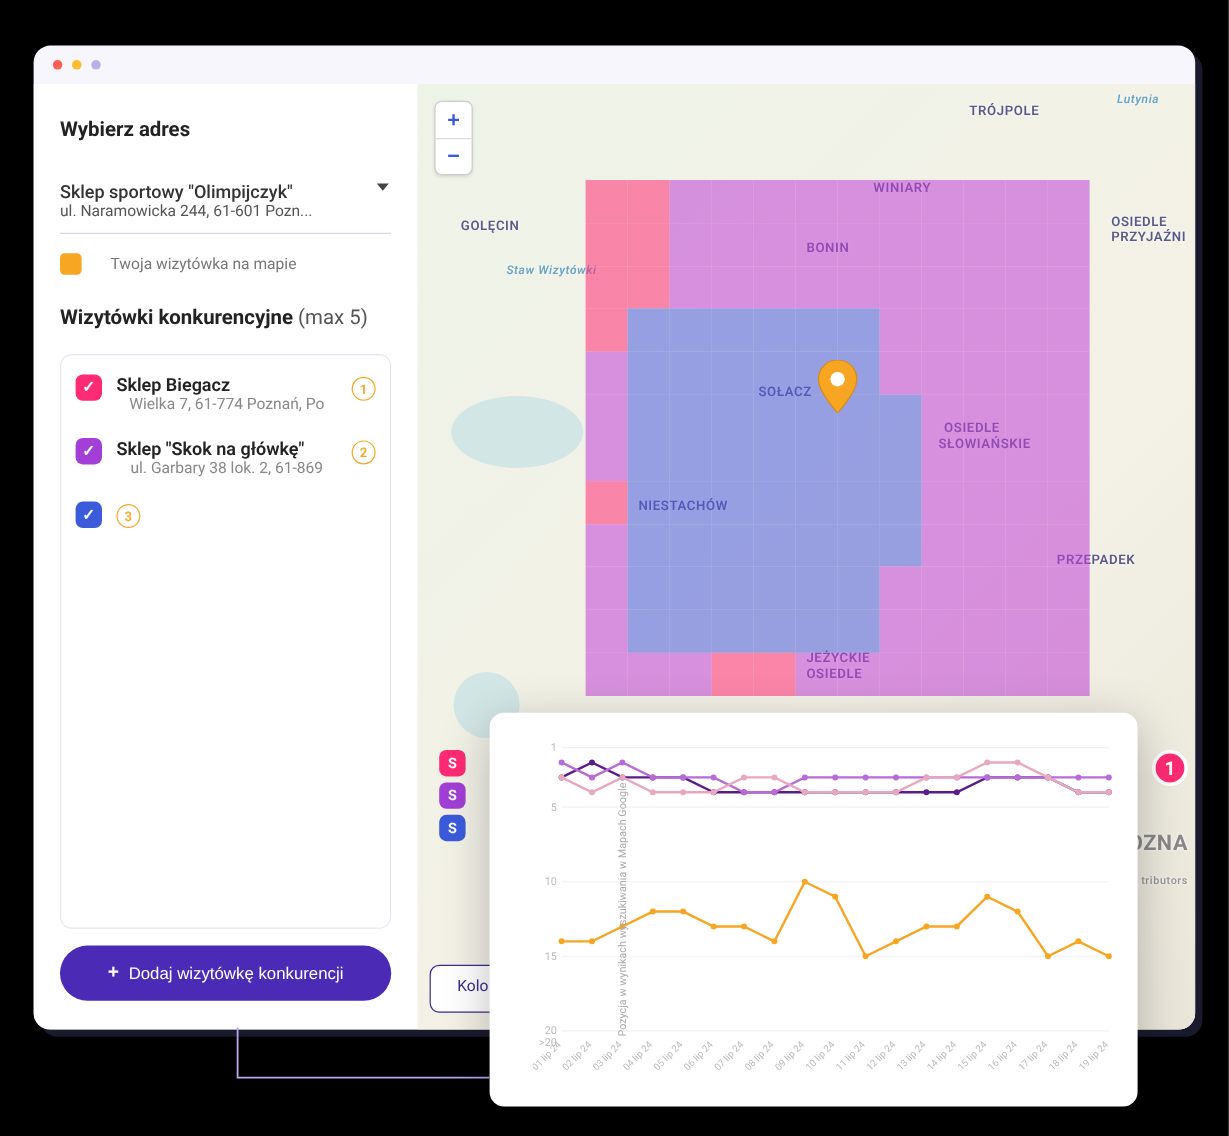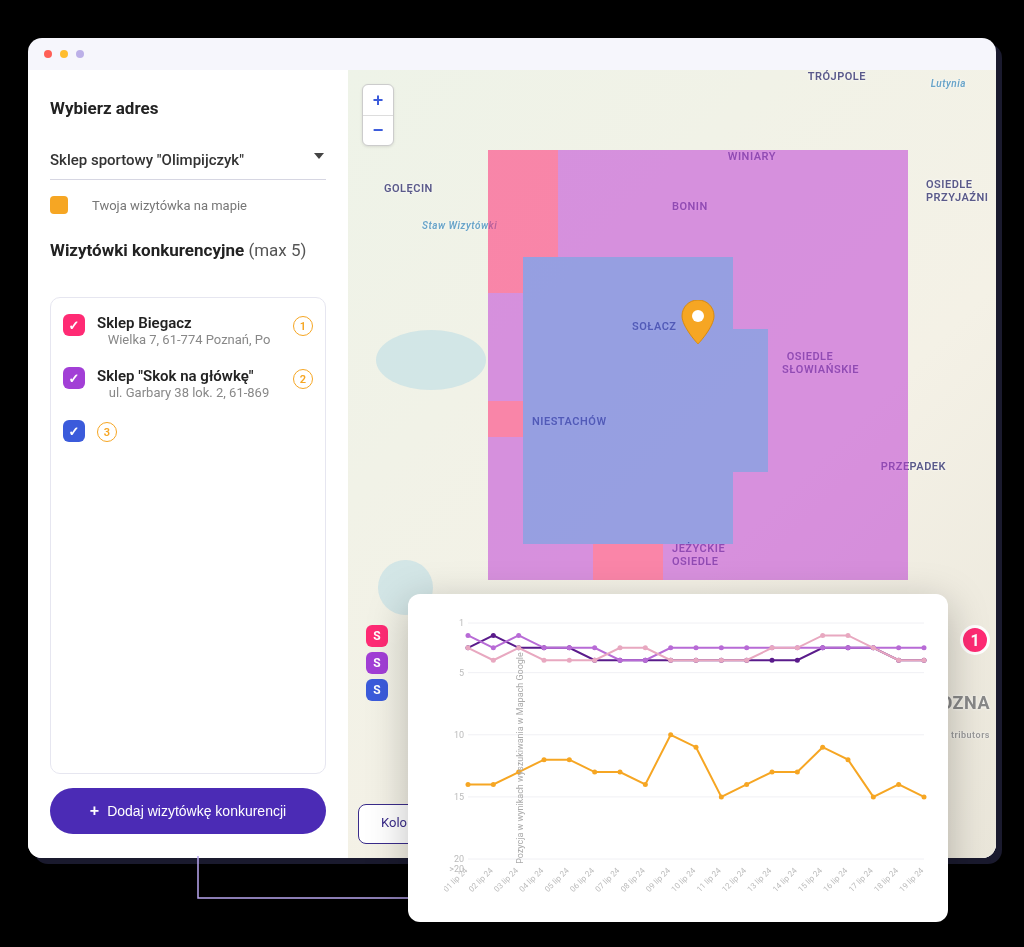--- a/index.html
+++ b/index.html
@@ -61,21 +61,21 @@
     border-left: 5px solid transparent;
     border-right: 5px solid transparent;
     border-top: 6px solid #444;
   }
   .legend-own {
     display: flex; align-items: center; gap: 24px;
     font-size: 13px; color: #777; margin-bottom: 26px;
   }
   .sq { width: 18px; height: 18px; border-radius: 4px; }
   .sq.orange { background: #f6a623; }
-  .h-comp { font-size: 17px; font-weight: 700; color: #222; margin-bottom: 19px; }
+  .h-comp { font-size: 17px; font-weight: 700; color: #222; margin-bottom: 2px; }
   .h-comp .light { font-weight: 400; color: #555; }
   .comp-list {
     border: 1px solid #e6e6f0;
     border-radius: 10px;
     padding: 16px 12px;
     margin-top: 18px;
     flex: 1;
     display: flex; flex-direction: column; gap: 20px;
   }
   .comp-item { display: flex; align-items: flex-start; gap: 12px; position: relative; }
@@ -207,20 +207,21 @@
     <div class="dot red"></div>
     <div class="dot yellow"></div>
     <div class="dot green"></div>
   </div>
   <div class="content">
 
     <div class="sidebar">
       <div class="h-select">Wybierz adres</div>
       <div class="select-box">
         <div class="select-line1">Sklep sportowy "Olimpijczyk"</div>
+        <div class="select-line2">ul. Naramowicka 244, 61-601 Pozn...</div>
         <div class="chev"></div>
       </div>
       <div class="legend-own">
         <div class="sq orange"></div>
         <span>Twoja wizytówka na mapie</span>
       </div>
 
       <div class="h-comp">
         <span>Wizytówki konkurencyjne</span>
         <span class="light">(max 5)</span>
@@ -257,21 +258,21 @@
 
     <div class="map">
       <div class="lake" style="left:28px; top:260px; width:110px; height:60px;"></div>
       <div class="lake" style="left:30px; top:490px; width:55px; height:55px;"></div>
 
       <div class="zoom">
         <button>+</button>
         <button>−</button>
       </div>
 
-      <div class="area-label" style="top:0; right:130px;">TRÓJPOLE</div>
+      <div class="area-label" style="top:16px; right:130px;">TRÓJPOLE</div>
       <div class="area-label" style="top:80px; right:220px;">WINIARY</div>
       <div class="area-label" style="top:112px; left:12px;">GOLĘCIN</div>
       <div class="area-label" style="top:108px; right:24px; text-align:center; width:70px;">OSIEDLE PRZYJAŹNI</div>
       <div class="area-label" style="top:130px; left:300px;">BONIN</div>
       <div class="area-label" style="top:250px; left:260px;">SOŁACZ</div>
       <div class="area-label" style="top:280px; left:410px; width:80px; text-align:center;">OSIEDLE SŁOWIAŃSKIE</div>
       <div class="area-label" style="top:345px; left:160px;">NIESTACHÓW</div>
       <div class="area-label" style="top:390px; right:50px;">PRZEPADEK</div>
       <div class="area-label" style="top:472px; left:300px; width:60px; text-align:center;">JEŻYCKIE OSIEDLE</div>
       <div class="area-label" style="bottom:145px; right:6px; font-size:18px; font-weight:700; color:#888;">OZNA</div>

